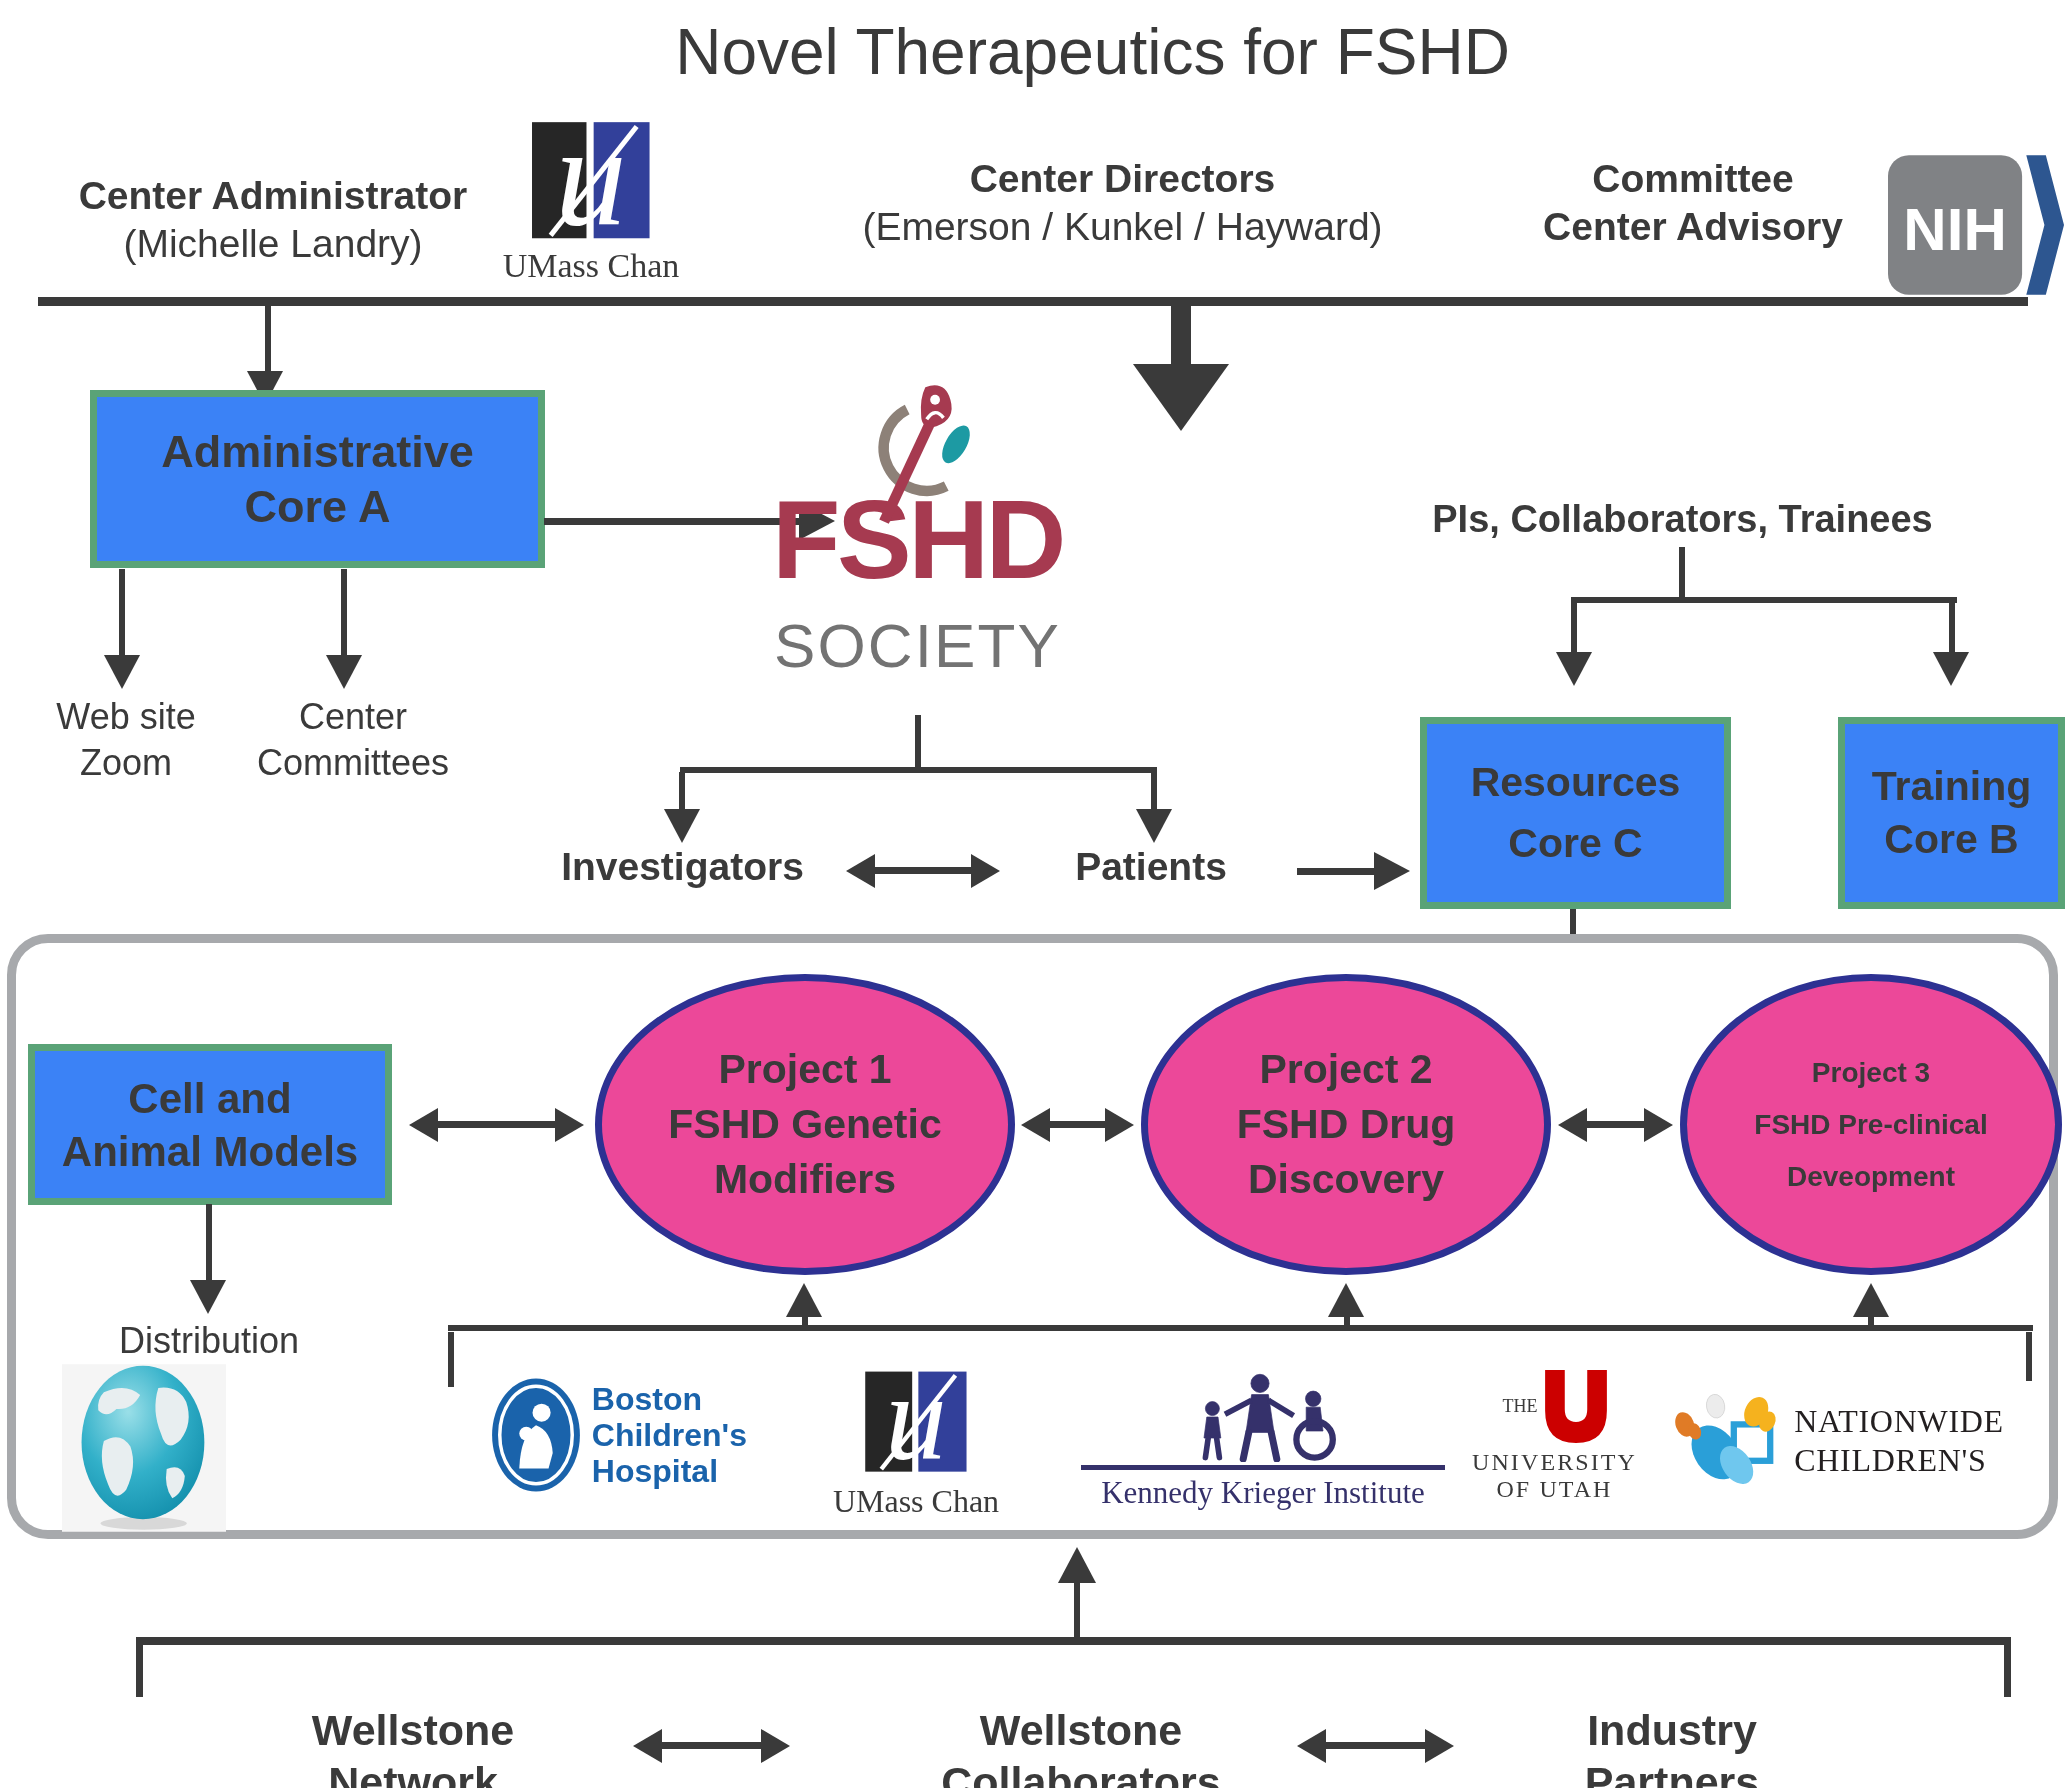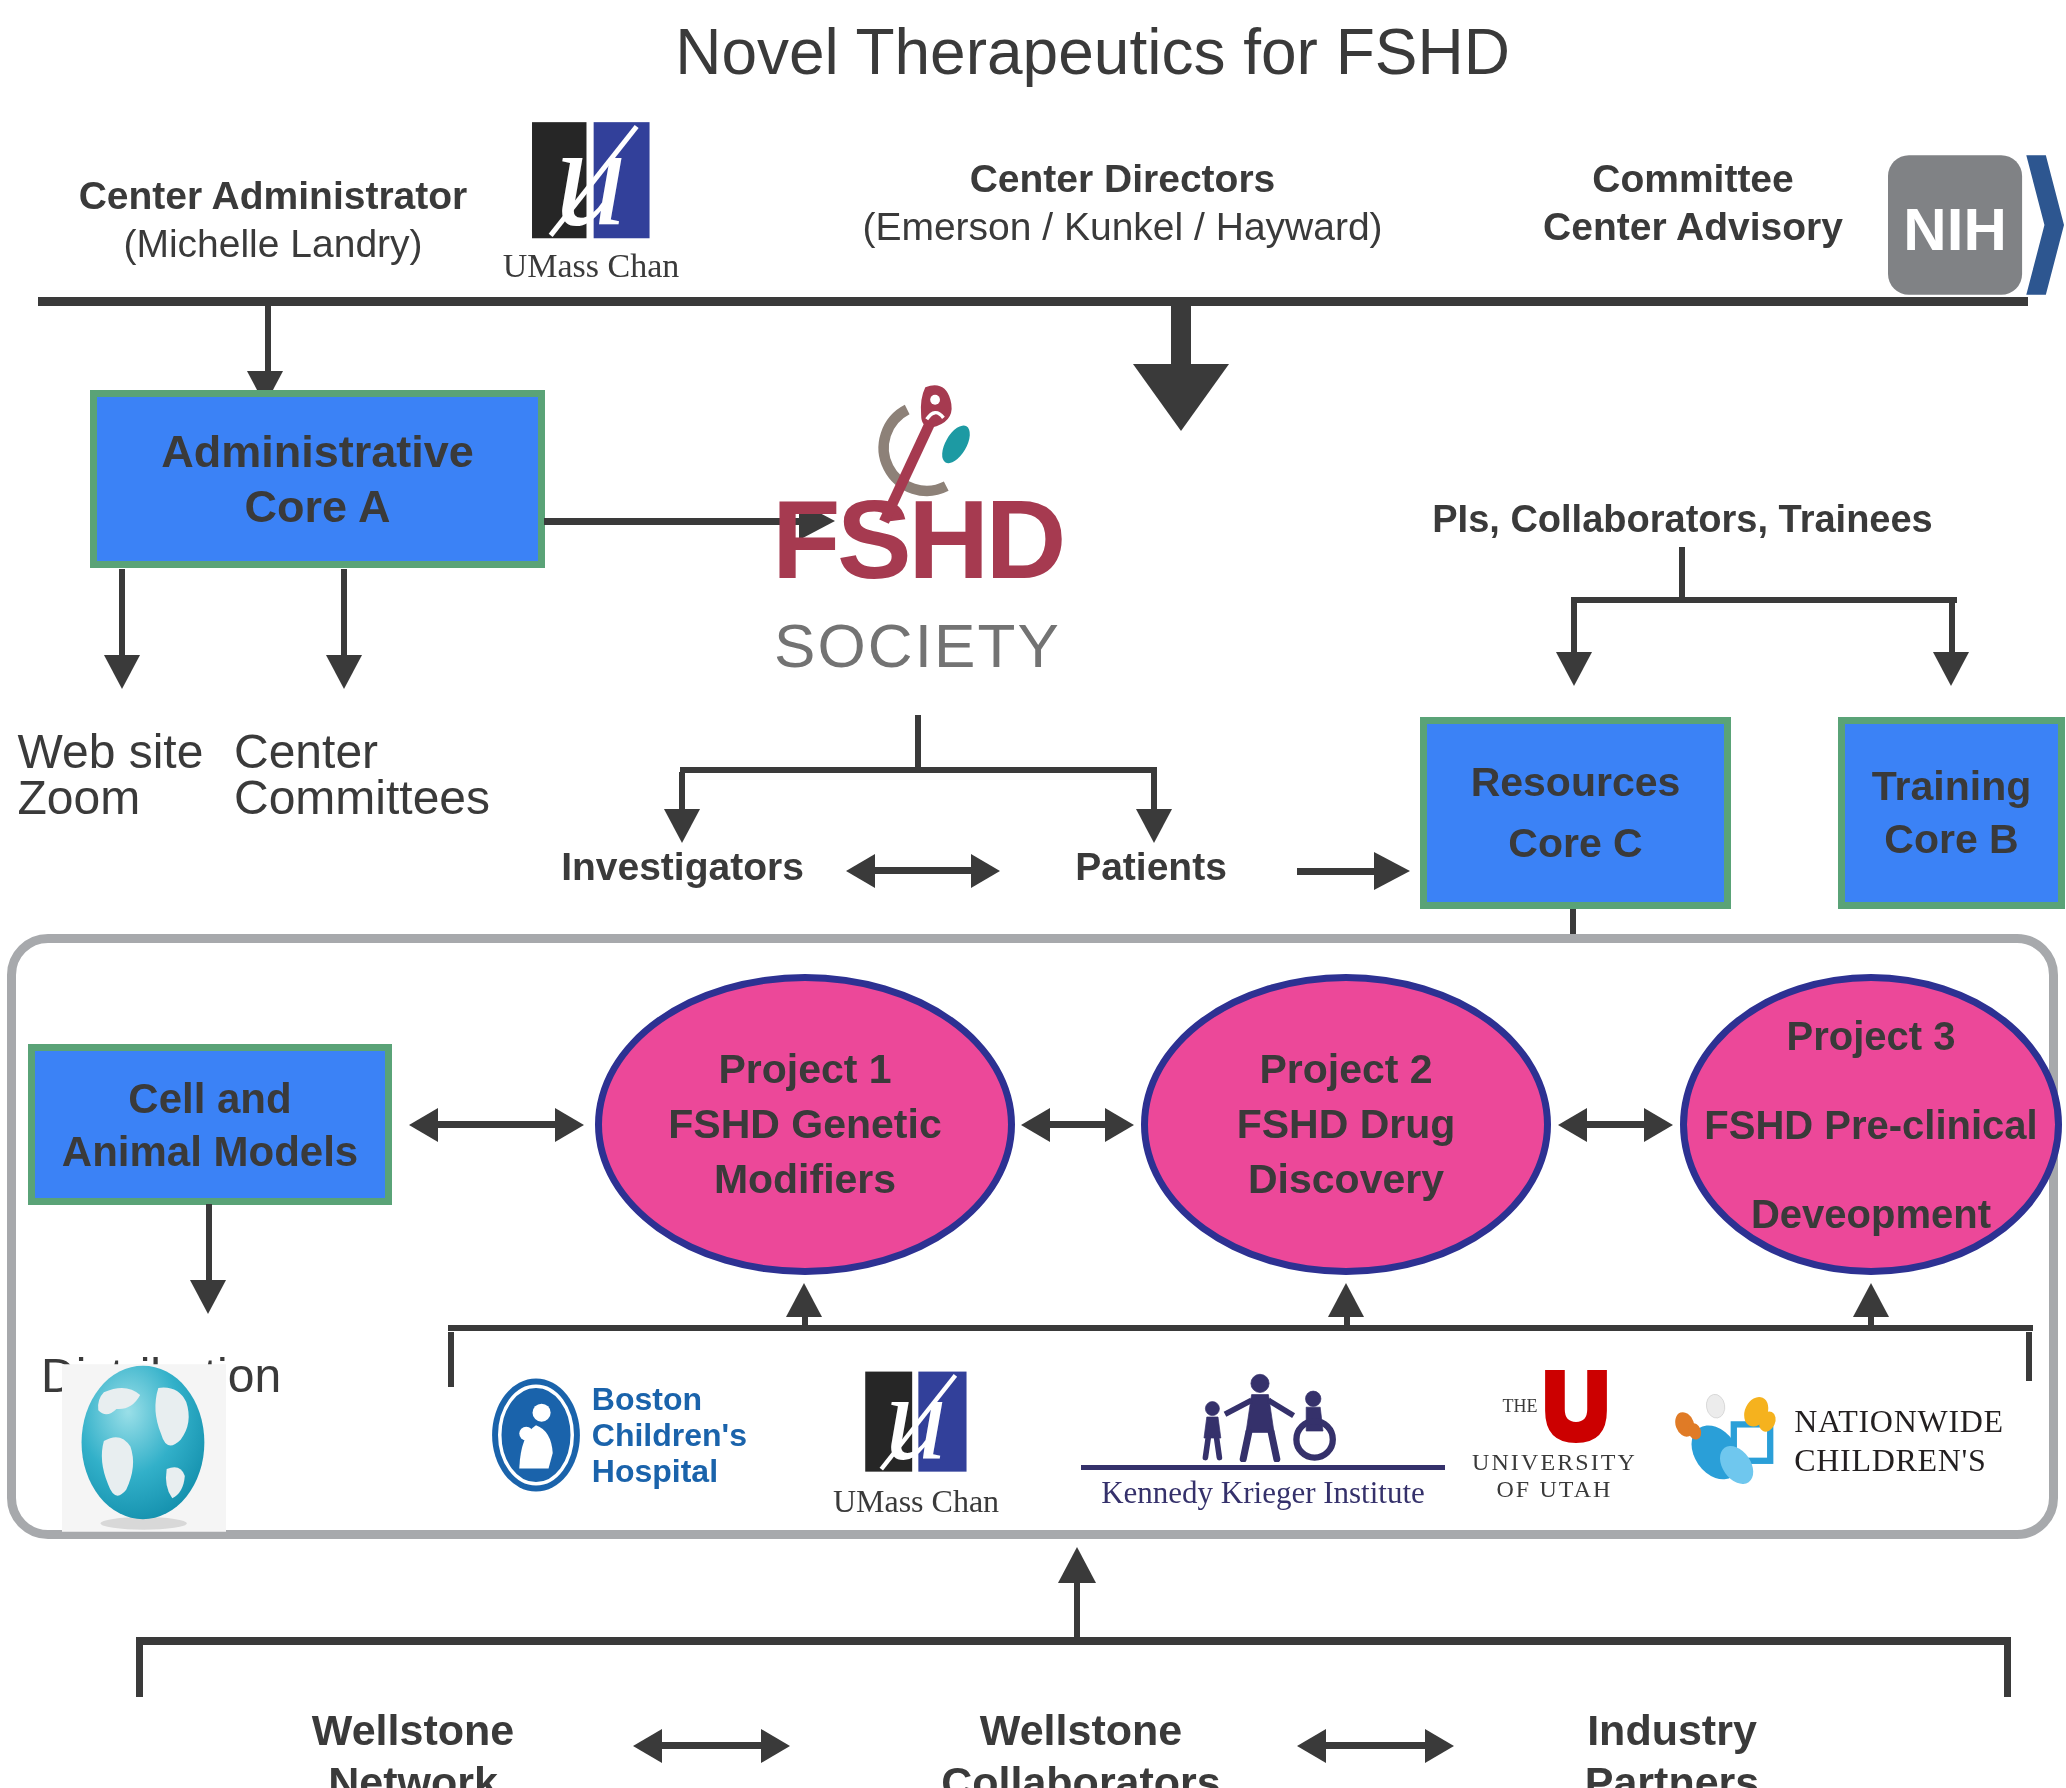--- a/index.html
+++ b/index.html
@@ -23,21 +23,21 @@
   
   .gbox{position:absolute;box-sizing:border-box;border:7.7px solid #5aa377;background:#3b82f6;
         display:flex;flex-direction:column;justify-content:center;align-items:center;
         font-weight:bold;color:#3a3a3a;text-align:left;}
   .ell{position:absolute;box-sizing:border-box;border:7.7px solid #2d3192;border-radius:50%;background:#ec4899;
        display:flex;flex-direction:column;justify-content:center;align-items:center;
        font-weight:bold;color:#3a3a3a;text-align:center;font-size:41px;line-height:55px;}
   .graybox{position:absolute;box-sizing:border-box;border:9px solid #a7a9ac;border-radius:41px;background:#fff;}
   .hblock{position:absolute;text-align:center;font-size:39px;line-height:48px;}
   .serif{font-family:"Liberation Serif",serif;}
-  .lab52{position:absolute;text-align:left;font-size:48px;line-height:46px;margin-top:35px;}
+  .lab52{position:absolute;text-align:center;font-size:36px;line-height:46px;}
   .lab56b{position:absolute;text-align:center;font-size:39px;font-weight:bold;}
   .botlab{position:absolute;text-align:center;font-size:43px;line-height:52px;font-weight:bold;}
 </style>
 </head>
 <body>
 
 <div id="canvas">
 
   <div class="abs ctr" style="left:119px;top:15px;width:1947px;font-size:64px;">Novel Therapeutics for FSHD</div>
 
@@ -160,21 +160,21 @@
   <div class="ell" style="left:595px;top:974px;width:420px;height:301px;">
     <div>Project 1</div>
     <div>FSHD Genetic</div>
     <div>Modifiers</div>
   </div>
   <div class="ell" style="left:1141px;top:974px;width:410px;height:301px;">
     <div>Project 2</div>
     <div>FSHD Drug</div>
     <div>Discovery</div>
   </div>
-  <div class="ell" style="left:1680px;top:974px;width:382px;height:301px;font-size:40px;line-height:52px;gap:37px;">
+  <div class="ell" style="left:1680px;top:974px;width:382px;height:301px;font-size:28px;line-height:52px;">
     <div>Project 3</div>
     <div>FSHD Pre-clinical</div>
     <div>Deveopment</div>
   </div>
 
   <div class="dbl" style="left:409px;top:1107px;width:175px;">
     <span class="t-l"></span>
       <span class="bar"></span>
       <span class="t-r"></span>
   </div>

